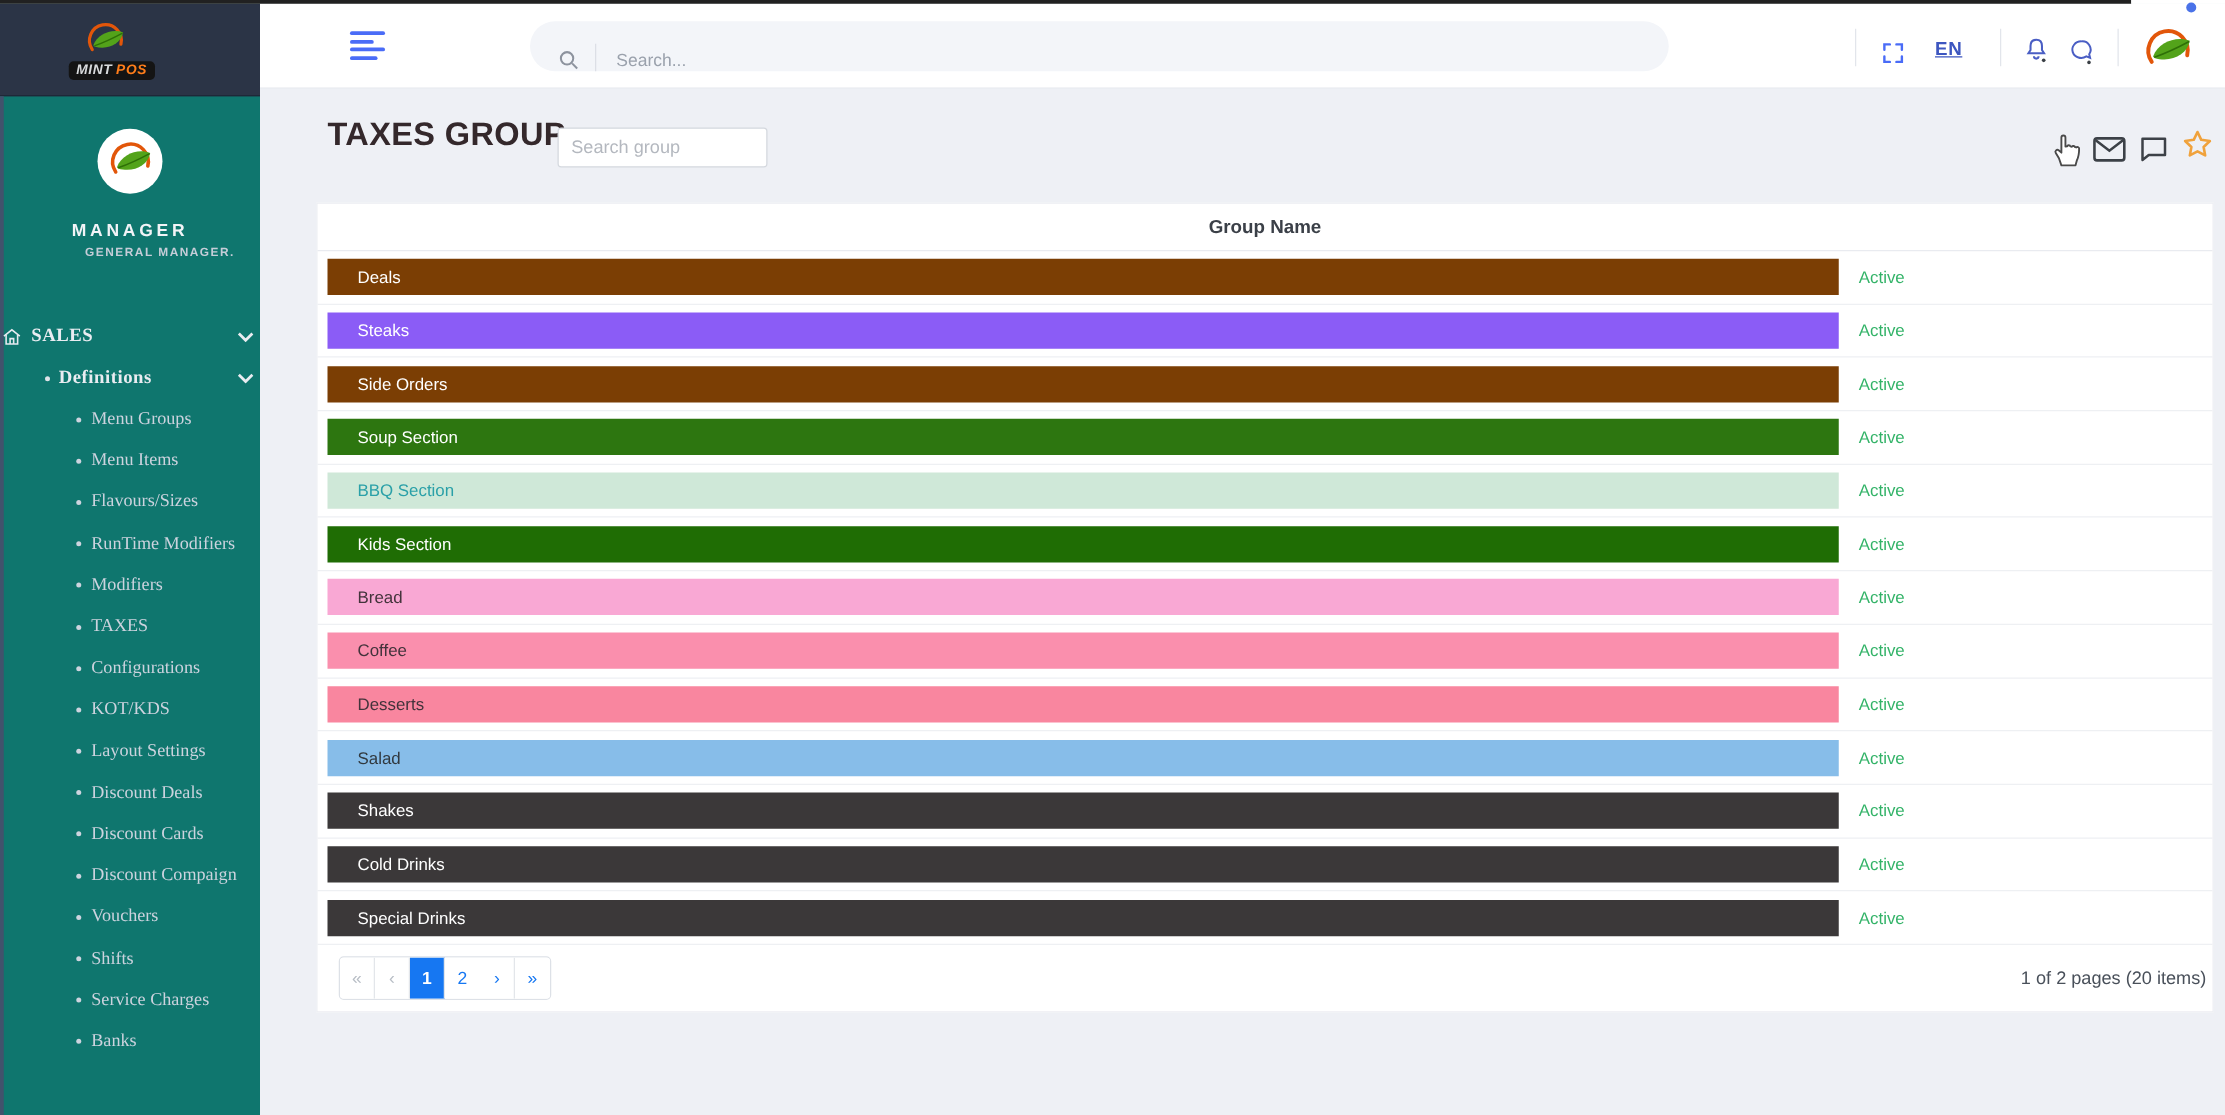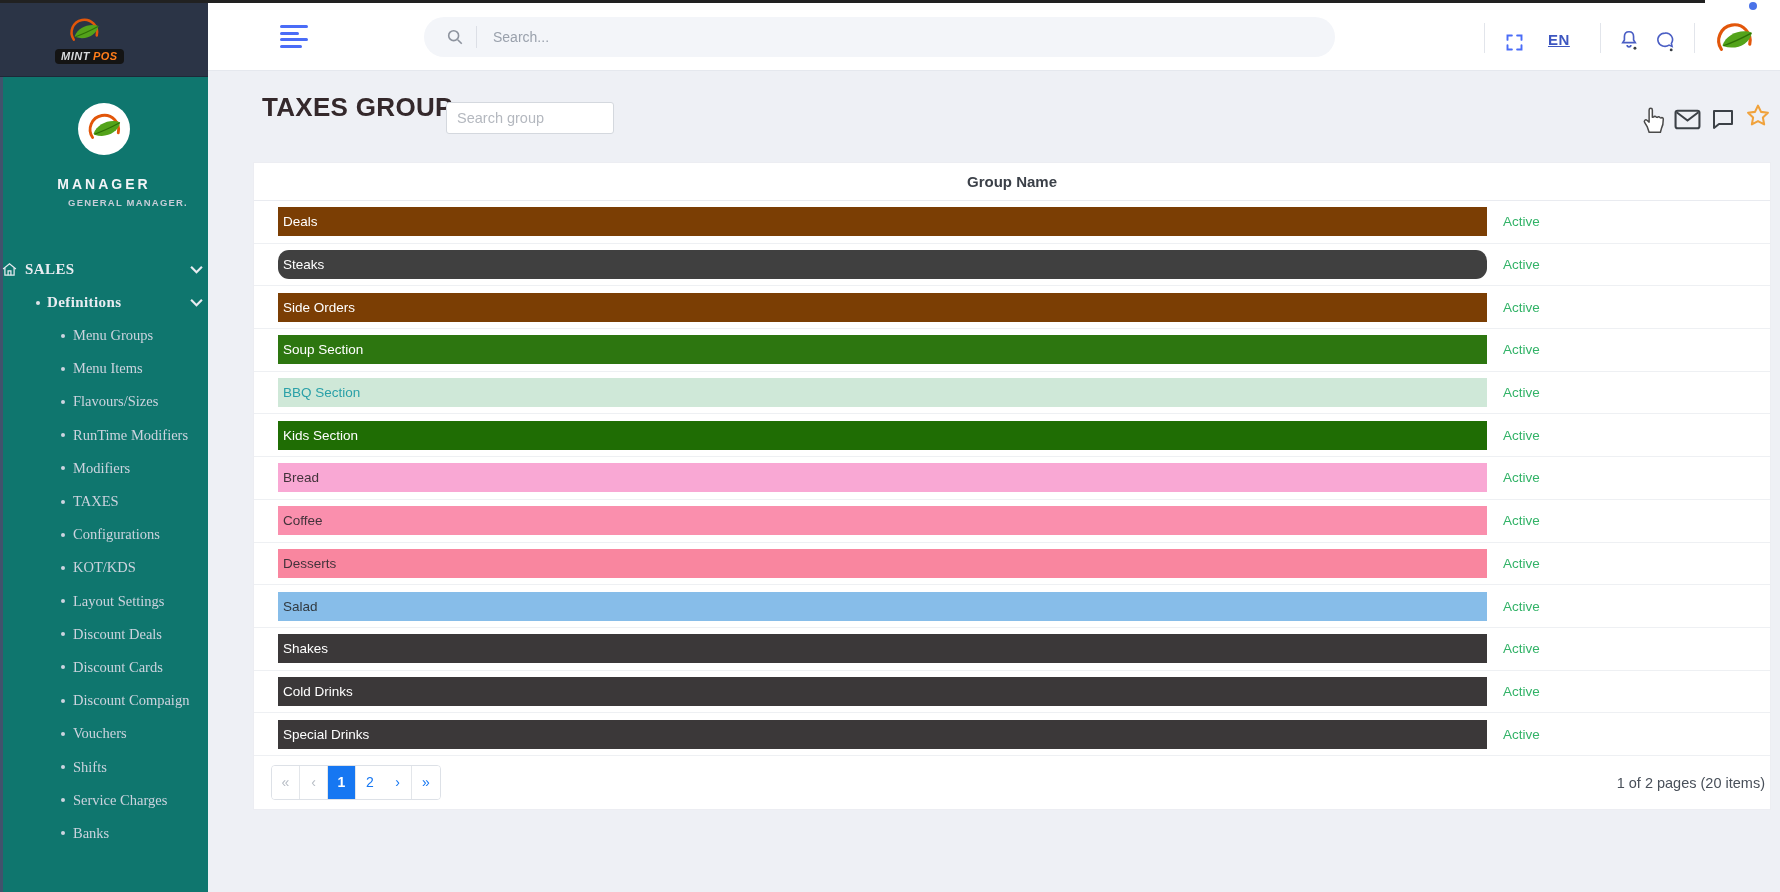--- a/index.html
+++ b/index.html
@@ -33,21 +33,21 @@
   .bullet{width:4px;height:4px;border-radius:50%;background:#dfe3e9;}
   .submenu .sub-item{display:flex;align-items:center;height:33.2px;padding-left:61px;color:#ccd3de;font-size:14.5px;cursor:pointer;}
   .sub-item::before{content:"";width:4px;height:4px;border-radius:50%;background:#cdd4df;margin-right:8px;flex:0 0 auto;}
 
   
   .topbar{position:absolute;left:208px;top:3px;width:1572px;height:68px;background:#ffffff;border-bottom:1px solid #e5e8ee;box-sizing:border-box;}
   .burger{position:absolute;left:72px;top:22px;width:28px;cursor:pointer;background:none;border:0;padding:0;}
   .burger i{display:block;height:3px;border-radius:2px;background:#4a6cf7;margin-bottom:3.5px;}
   .burger i:nth-child(1){width:28px;} .burger i:nth-child(2){width:19px;}
   .burger i:nth-child(3){width:28px;} .burger i:nth-child(4){width:22px;}
-  .search-pill{position:absolute;left:216px;top:14px;width:911px;height:40px;background:#f3f5f9;border-radius:20px;display:flex;align-items:center;}
+  .search-pill{position:absolute;left:216px;top:14px;width:911px;height:40px;background:#f3f5f9;border-radius:20px;display:flex;align-items:flex-end;}
   .pill-mag{margin-left:22px;display:flex;}
   .pill-div{width:1px;height:22px;background:#dcdfe6;margin-left:12px;}
   .search-input{border:0;background:transparent;outline:none;margin-left:14px;font-size:14px;color:#4a4f57;width:760px;font-family:inherit;}
   .search-input::placeholder{color:#9aa1ac;}
   .tb-div{position:absolute;top:20px;width:1px;height:30px;background:#e2e5eb;}
   .fs-icon{position:absolute;left:1296px;top:29px;cursor:pointer;display:flex;}
   .lang{position:absolute;left:1340px;top:28px;font-size:15px;font-weight:bold;color:#3d56c0;text-decoration:underline;letter-spacing:.5px;cursor:pointer;}
   .tb-bell{position:absolute;left:1410px;top:25px;cursor:pointer;display:flex;}
   .tb-chat{position:absolute;left:1446px;top:27px;cursor:pointer;display:flex;}
   .tb-avatar{position:absolute;left:1503px;top:14px;width:46px;height:46px;border-radius:50%;background:#fff;display:flex;align-items:center;justify-content:center;cursor:pointer;}
@@ -59,21 +59,21 @@
                 padding:0 10px;font-size:14.5px;color:#555;outline:none;background:#fff;font-family:inherit;}
   .group-search::placeholder{color:#b4b8bf;}
   .act-cursor{position:absolute;left:1430px;top:33px;z-index:50;}
   .act-mail{position:absolute;left:1466px;top:38px;cursor:pointer;display:flex;}
   .act-chat{position:absolute;left:1503px;top:38px;cursor:pointer;display:flex;}
   .act-star{position:absolute;left:1537px;top:32px;cursor:pointer;display:flex;}
 
   .card{position:absolute;left:45px;top:91px;width:1518px;height:648px;background:#ffffff;border:1px solid #ecedf2;box-sizing:border-box;}
   .thead{height:38px;box-sizing:border-box;line-height:37px;text-align:center;font-weight:bold;font-size:15px;color:#3b4048;border-bottom:1px solid #e9ebf0;}
   .trow{height:42.7px;box-sizing:border-box;display:flex;align-items:center;border-bottom:1px solid #eef0f3;}
-  .gbar{width:1209px;height:29px;line-height:29px;margin-left:24px;padding-left:5px;box-sizing:border-box;font-size:13.5px;
+  .gbar{width:1209px;height:29px;line-height:29px;margin-left:8px;padding-left:24px;box-sizing:border-box;font-size:13.5px;
         white-space:nowrap;overflow:hidden;cursor:pointer;}
   .status{margin-left:16px;font-size:13.5px;}
   .tfoot{position:relative;height:54px;}
   .pager{position:absolute;left:17px;top:9px;display:flex;border:1px solid #dde1e7;border-radius:4px;overflow:hidden;background:#fff;}
   .pg-cell{width:28px;height:33px;display:flex;align-items:center;justify-content:center;font-size:14px;color:#1677f2;
            background:#fff;border:0;border-right:1px solid #e3e6ea;cursor:pointer;font-family:inherit;padding:0;}
   .pg-cell:last-child{border-right:0;}
   .pg-cell.disabled{color:#b7bdc5;}
   .pg-cell.active{background:#1677f2;color:#fff;font-weight:bold;}
   .pg-summary{position:absolute;right:5px;top:0;height:54px;display:flex;align-items:center;font-size:14.5px;color:#49505a;}
@@ -238,21 +238,21 @@
     </span>
 
     <section class="card">
       <div class="thead">Group Name</div>
       <div class="tbody">
           <div class="trow">
             <div class="gbar" style="background: rgb(123, 62, 4); color: rgb(255, 255, 255);">Deals</div>
             <div class="status" style="color: rgb(51, 179, 104);">Active</div>
           </div>
           <div class="trow">
-            <div class="gbar" style="background: #404040; color: rgb(255, 255, 255); border-radius: 11px;">Steaks</div>
+            <div class="gbar" style="background: #8b5cf6; color: rgb(255, 255, 255);">Steaks</div>
             <div class="status" style="color: rgb(51, 179, 104);">Active</div>
           </div>
           <div class="trow">
             <div class="gbar" style="background: rgb(123, 62, 4); color: rgb(255, 255, 255);">Side Orders</div>
             <div class="status" style="color: rgb(51, 179, 104);">Active</div>
           </div>
           <div class="trow">
             <div class="gbar" style="background: rgb(45, 118, 16); color: rgb(255, 255, 255);">Soup Section</div>
             <div class="status" style="color: rgb(51, 179, 104);">Active</div>
           </div>

